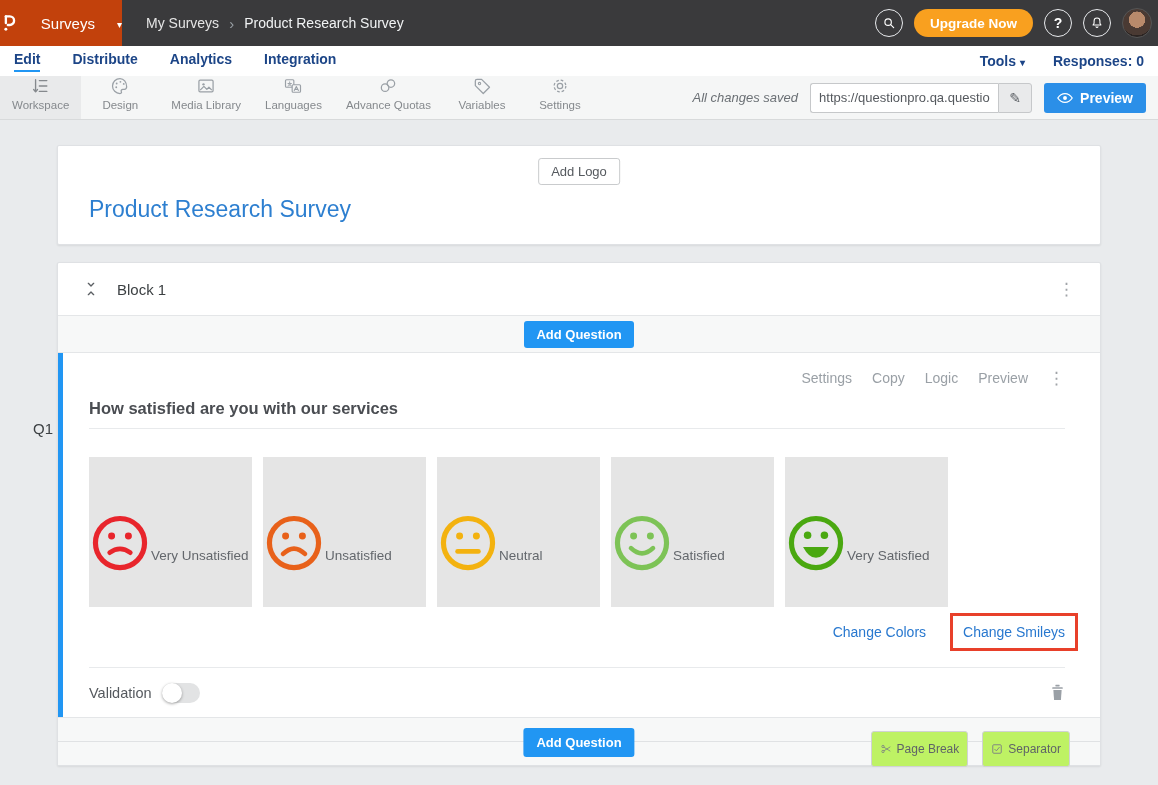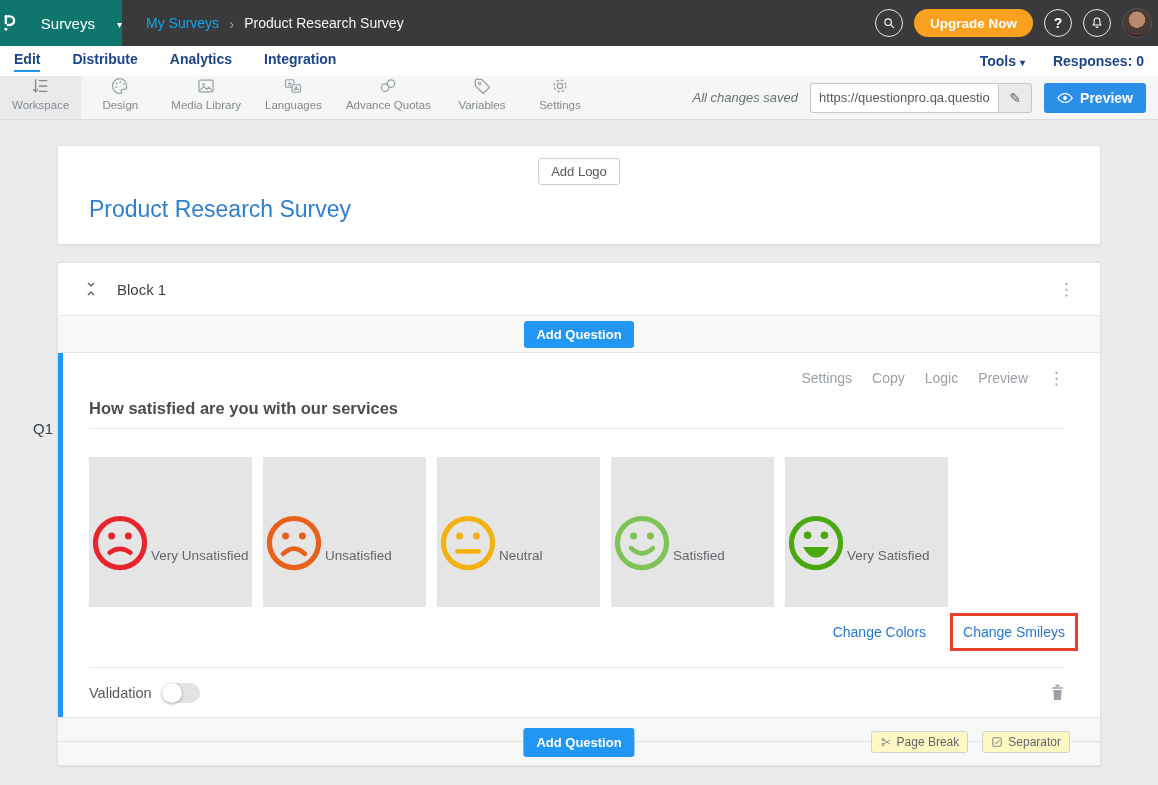--- a/index.html
+++ b/index.html
@@ -3,25 +3,25 @@
 <meta charset="utf-8">
 <style>
   * { margin:0; padding:0; box-sizing:border-box; }
   html,body { width:1158px; height:785px; }
   body {
     font-family:"Liberation Sans", sans-serif;
     background:#e9ebed; color:#3c4043; overflow:hidden;
   }
   
   .topbar { height:46px; background:#3a3a3c; display:flex; align-items:center; }
-  .brand { width:122px; height:46px; background:#0f766e; display:flex; align-items:center; justify-content:center; gap:22px; cursor:pointer; }
+  .brand { width:122px; height:46px; background:#c2410c; display:flex; align-items:center; justify-content:center; gap:22px; cursor:pointer; }
   .brand-label { color:#fff; font-size:15px; }
   .brand-caret { color:#fff; font-size:10px; margin-top:2px; }
   .breadcrumb { display:flex; align-items:center; gap:10px; margin-left:24px; font-size:14px; }
-  .crumb-parent { color:#0ea5e9; cursor:pointer; text-decoration:none; }
+  .crumb-parent { color:#e5e5e5; cursor:pointer; text-decoration:none; }
   .crumb-sep { color:#9aa0a6; font-size:15px; }
   .crumb-current { color:#f1f3f4; }
   .top-actions { margin-left:auto; display:flex; align-items:center; gap:11px; padding-right:6px; }
   .circle-btn { width:28px; height:28px; border:1.5px solid #e8eaed; border-radius:50%; display:flex; align-items:center; justify-content:center; color:#fff; font-size:14px; font-weight:bold; cursor:pointer; background:transparent; }
   .upgrade-btn { height:28px; padding:0 16px; background:#f9a01f; border:none; border-radius:14px; color:#fff; font-size:13.5px; font-weight:bold; cursor:pointer; font-family:inherit; }
   .avatar { width:30px; height:30px; border-radius:50%; background:radial-gradient(circle at 50% 38%, #b98a6b 0 36%, #4a3a33 37% 70%, #2b2422 71%); border:1px solid #555; cursor:pointer; }
   
   .subnav { height:30px; background:#fff; display:flex; align-items:center; padding:0 14px; }
   .subnav-tab { font-size:14px; font-weight:bold; color:#1c4587; margin-right:32px; padding-bottom:3px; cursor:pointer; border-bottom:2px solid transparent; }
   .subnav-tab.active { border-bottom:2px solid #2196f3; }
@@ -68,21 +68,21 @@
   .validation-row { margin-top:16px; border-top:1px solid #e8eaec; height:50px; display:flex; align-items:center; }
   .validation-label { font-size:14.5px; color:#55595e; }
   .toggle { width:38px; height:20px; background:#e2e3e4; border-radius:10px; margin-left:10px; position:relative; cursor:pointer; }
   .toggle-knob { position:absolute; left:0; top:0; width:20px; height:20px; background:#fff; border-radius:50%; box-shadow:0 1px 3px rgba(0,0,0,.35); }
   .trash-btn { margin-left:auto; background:none; border:none; cursor:pointer; padding:0; display:flex; }
   
   .block-footer { height:48px; background:#f7f8f8; border-top:1px solid #e4e6e8; position:relative; }
   .footer-line { position:absolute; top:23px; left:0; right:0; border-top:1px solid #e0e2e4; }
   .footer-addq { position:absolute; top:10px; left:50%; transform:translateX(-50%); padding:7px 13px; }
   .footer-right { position:absolute; right:30px; top:13px; display:flex; gap:14px; }
-  .mini-btn { height:22px; background:#fef9c3; border:1px solid #d0d2d4; border-radius:3px; padding:0 8px; font-size:12px; color:#5f6368; display:flex; align-items:center; gap:5px; cursor:pointer; font-family:inherit; }
+  .mini-btn { height:36px; background:#bef264; border:1px solid #d0d2d4; border-radius:3px; padding:0 8px; font-size:12px; color:#5f6368; display:flex; align-items:center; gap:5px; cursor:pointer; font-family:inherit; }
   svg { display:block; }
 </style>
 </head>
 <body>
 
 <header class="topbar">
   <div class="brand">
     <svg width="22" height="22" viewBox="0 0 24 24">
       <path d="M7.5 3.5 v8.5" stroke="#fff" stroke-width="3" fill="none" stroke-linecap="round"></path>
       <path d="M7.5 3.5 h5 a5.5 5.5 0 1 1 0 11 h-2.5" stroke="#fff" stroke-width="3" fill="none" stroke-linecap="round" stroke-linejoin="round"></path>

